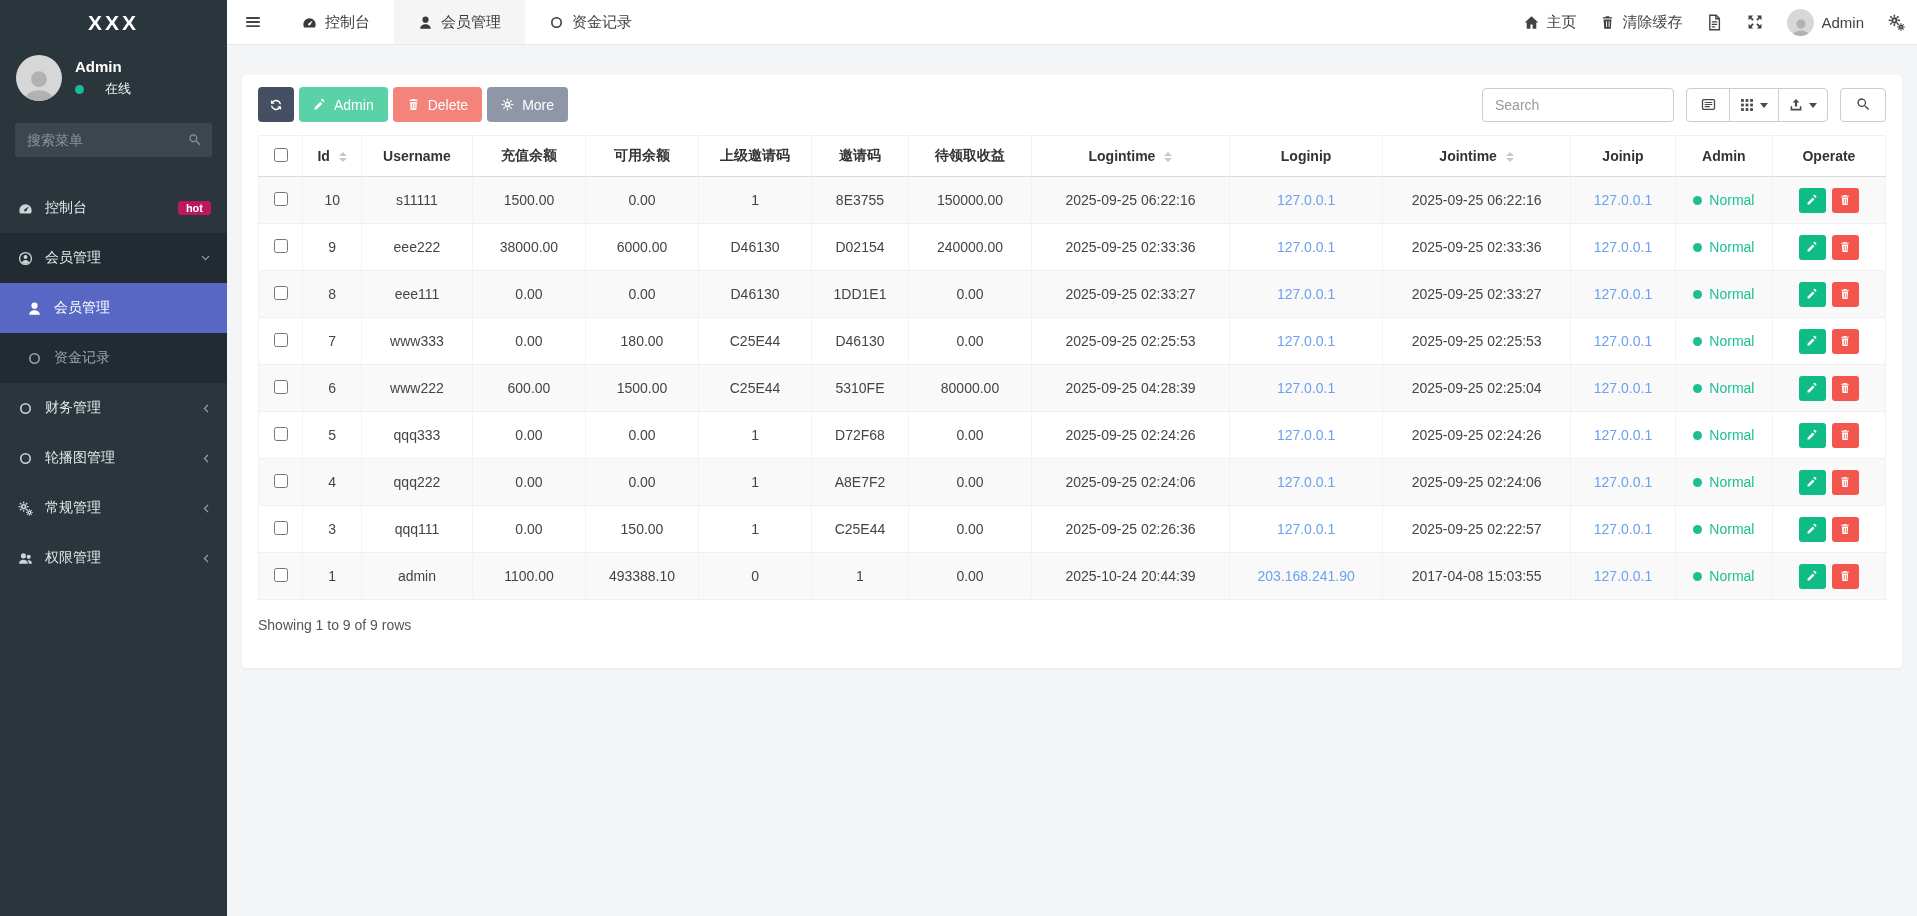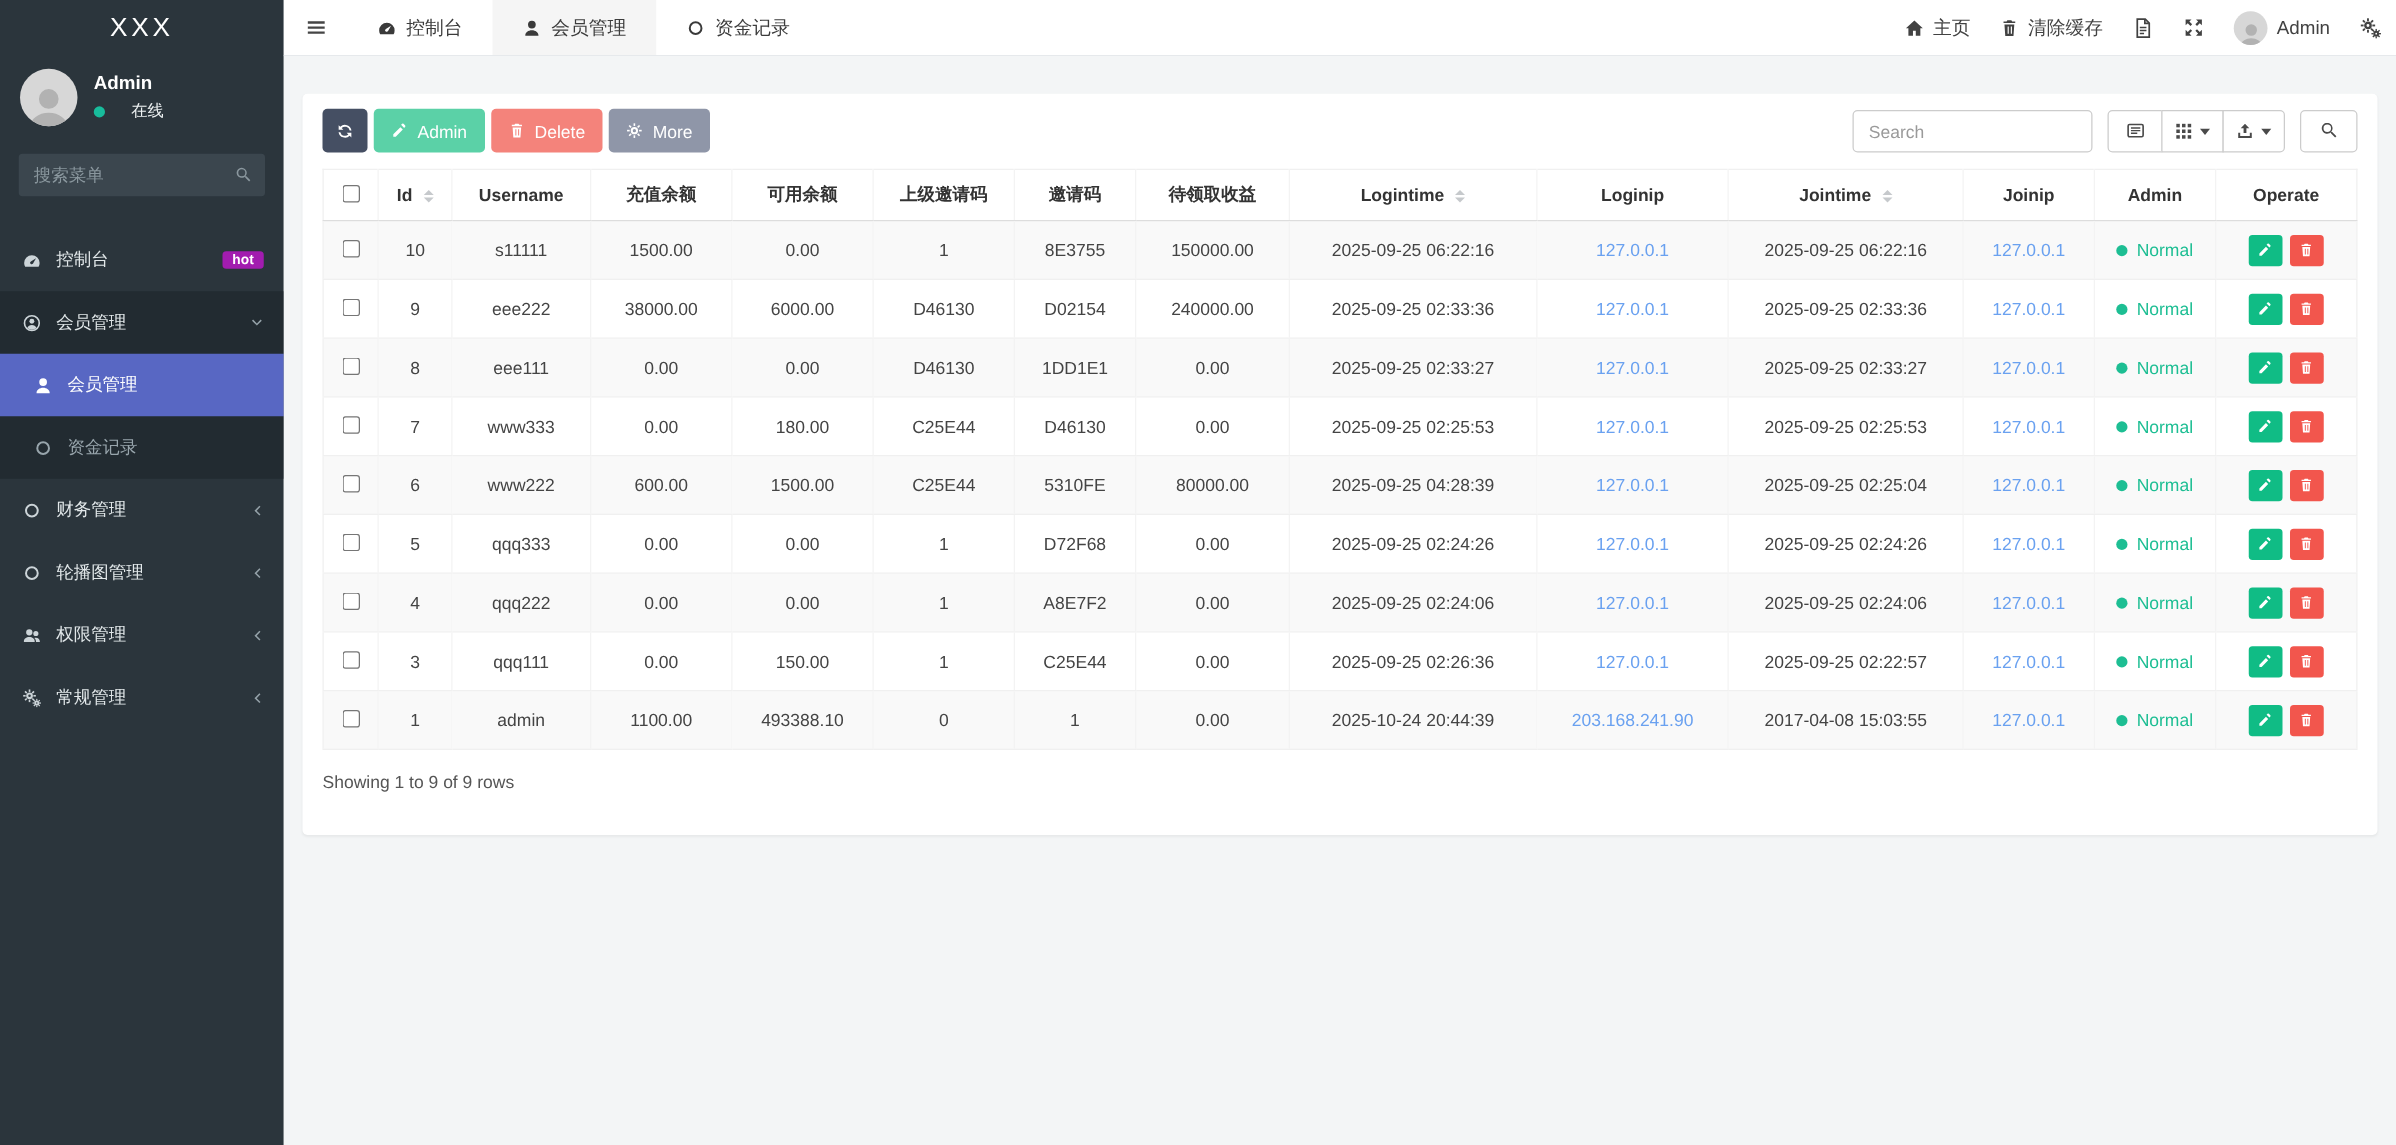--- a/index.html
+++ b/index.html
@@ -3,21 +3,21 @@
 <meta charset="utf-8">
 <style>
 *{box-sizing:border-box;margin:0;padding:0}
 html,body{width:1917px;height:916px;overflow:hidden}
 body{font-family:"Liberation Sans","DejaVu Sans",sans-serif;background:#f3f5f6;color:#444}
 .icw{display:inline-flex;align-items:center;justify-content:center;line-height:0}
 .app{display:flex;width:1917px;height:916px}
 
 
 .sidebar{width:227px;min-width:227px;background:#2b353c;color:#dde3e6;display:flex;flex-direction:column}
-.logo{height:46px;display:flex;align-items:center;justify-content:center;font-size:21px;font-weight:normal;letter-spacing:3px;color:#fff}
+.logo{height:46px;display:flex;align-items:center;justify-content:center;font-size:21px;font-weight:bold;letter-spacing:3px;color:#fff}
 .userpanel{display:flex;align-items:center;gap:13px;padding:9px 16px 12px}
 .avatar{border-radius:50%;background:#d7d7d7;position:relative;overflow:hidden;flex-shrink:0}
 .avatar .icw{position:absolute;bottom:-2px;left:50%;transform:translateX(-50%);color:#b2b2b2}
 .avatar.lg{width:46px;height:46px}
 .avatar.sm{width:27px;height:27px}
 .uname{font-weight:bold;font-size:15px;color:#fff}
 .ustatus{font-size:13px;color:#eef2f3;display:flex;align-items:center;gap:21px;margin-top:5px}
 .dot{width:9px;height:9px;border-radius:50%;background:#18bc9c;display:inline-block}
 .sidesearch{margin:10px 15px 6px;position:relative}
 .sidesearch input{width:100%;height:34px;background:#3b464e;border:none;border-radius:3px;color:#cfd8dc;padding:0 34px 0 12px;font-size:14px;font-family:inherit;outline:none}
@@ -26,21 +26,21 @@
 #side-menu{margin-top:20px}
 .menu-item{height:50px;display:flex;align-items:center;padding:0 16px;font-size:14px;color:#e2e8ea;cursor:pointer;gap:11px}
 .menu-item .mi-icon{width:18px;display:inline-flex;justify-content:center;color:#ccd4d8}
 .menu-item .mi-label{flex:1}
 .menu-item .chev{color:#93a0a7}
 .menu-section{background:#222b31}
 .menu-item.child{padding-left:25px;color:#98a5ac}
 .menu-item.child .mi-icon{color:#98a5ac}
 .menu-item.active{background:#5867c3;color:#fff}
 .menu-item.active .mi-icon{color:#fff}
-.badge-hot{background:#a21caf;color:#fff;font-size:11px;font-weight:bold;padding:0 8px;border-radius:3px;line-height:14px}
+.badge-hot{background:#be185d;color:#fff;font-size:11px;font-weight:bold;padding:0 8px;border-radius:3px;line-height:14px}
 
 
 .main{flex:1;display:flex;flex-direction:column;min-width:0}
 .topnav{height:45px;background:#fff;display:flex;align-items:center;border-bottom:1px solid #e6e9ec;padding-left:17px}
 .hamburger{color:#454545;margin-right:16px;cursor:pointer}
 .navtabs{display:flex;height:100%}
 .navtab{display:flex;align-items:center;gap:8px;padding:0 24px;font-size:15px;color:#3c3c3c;height:100%;cursor:pointer}
 .navtab .icw{color:#3a3a3a}
 .navtab.active{background:#f5f5f5}
 .nav-right{margin-left:auto;display:flex;align-items:center;height:100%;padding-right:0}
@@ -173,33 +173,20 @@
             </svg>
           </span>
         </div>
         <div class="menu-item">
           <span class="icw mi-icon">
             <svg width="15" height="15" viewBox="0 0 16 16" fill="currentColor" aria-hidden="true">
               <circle cx="8" cy="8" r="5" fill="none" stroke="currentColor" stroke-width="1.7"></circle>
             </svg>
           </span>
           <span class="mi-label">轮播图管理</span>
-          <span class="icw chev">
-            <svg width="11" height="11" viewBox="0 0 16 16" fill="currentColor" aria-hidden="true">
-              <path d="M10.9 2.3L5.2 8l5.7 5.7 1.3-1.3L7.8 8l4.4-4.4-1.3-1.3z"></path>
-            </svg>
-          </span>
-        </div>
-        <div class="menu-item">
-          <span class="icw mi-icon">
-            <svg width="15" height="15" viewBox="0 0 16 16" fill="currentColor" aria-hidden="true">
-              <path d="M5.8 7.9a2.7 2.7 0 1 0 0-5.4 2.7 2.7 0 0 0 0 5.4zM11.4 8.4a2.2 2.2 0 1 0 0-4.4 2.2 2.2 0 0 0 0 4.4zM5.8 9.2c-2.6 0-4.6 1.5-4.6 3.4v.9h9.2v-.9c0-1.9-2-3.4-4.6-3.4zM11.4 9.8c-.4 0-.9.1-1.3.2.9.8 1.4 1.8 1.4 2.9v.6h3.3v-.7c0-1.7-1.5-3-3.4-3z"></path>
-            </svg>
-          </span>
-          <span class="mi-label">权限管理</span>
           <span class="icw chev">
             <svg width="11" height="11" viewBox="0 0 16 16" fill="currentColor" aria-hidden="true">
               <path d="M10.9 2.3L5.2 8l5.7 5.7 1.3-1.3L7.8 8l4.4-4.4-1.3-1.3z"></path>
             </svg>
           </span>
         </div>
         <div class="menu-item">
           <span class="icw mi-icon">
             <svg width="15" height="15" viewBox="0 0 16 16" fill="currentColor" aria-hidden="true">
               <circle cx="6" cy="6" r="2" fill="none" stroke="currentColor" stroke-width="1.8"></circle>
@@ -216,20 +203,33 @@
               <rect x="11.7" y="8.6" width="1" height="1.6" transform="rotate(45 12.2 12.2)"></rect>
               <rect x="11.7" y="8.6" width="1" height="1.6" transform="rotate(90 12.2 12.2)"></rect>
               <rect x="11.7" y="8.6" width="1" height="1.6" transform="rotate(135 12.2 12.2)"></rect>
               <rect x="11.7" y="8.6" width="1" height="1.6" transform="rotate(180 12.2 12.2)"></rect>
               <rect x="11.7" y="8.6" width="1" height="1.6" transform="rotate(225 12.2 12.2)"></rect>
               <rect x="11.7" y="8.6" width="1" height="1.6" transform="rotate(270 12.2 12.2)"></rect>
               <rect x="11.7" y="8.6" width="1" height="1.6" transform="rotate(315 12.2 12.2)"></rect>
             </svg>
           </span>
           <span class="mi-label">常规管理</span>
+          <span class="icw chev">
+            <svg width="11" height="11" viewBox="0 0 16 16" fill="currentColor" aria-hidden="true">
+              <path d="M10.9 2.3L5.2 8l5.7 5.7 1.3-1.3L7.8 8l4.4-4.4-1.3-1.3z"></path>
+            </svg>
+          </span>
+        </div>
+        <div class="menu-item">
+          <span class="icw mi-icon">
+            <svg width="15" height="15" viewBox="0 0 16 16" fill="currentColor" aria-hidden="true">
+              <path d="M5.8 7.9a2.7 2.7 0 1 0 0-5.4 2.7 2.7 0 0 0 0 5.4zM11.4 8.4a2.2 2.2 0 1 0 0-4.4 2.2 2.2 0 0 0 0 4.4zM5.8 9.2c-2.6 0-4.6 1.5-4.6 3.4v.9h9.2v-.9c0-1.9-2-3.4-4.6-3.4zM11.4 9.8c-.4 0-.9.1-1.3.2.9.8 1.4 1.8 1.4 2.9v.6h3.3v-.7c0-1.7-1.5-3-3.4-3z"></path>
+            </svg>
+          </span>
+          <span class="mi-label">权限管理</span>
           <span class="icw chev">
             <svg width="11" height="11" viewBox="0 0 16 16" fill="currentColor" aria-hidden="true">
               <path d="M10.9 2.3L5.2 8l5.7 5.7 1.3-1.3L7.8 8l4.4-4.4-1.3-1.3z"></path>
             </svg>
           </span>
         </div>
       </nav>
   </aside>
 
   <div class="main">

